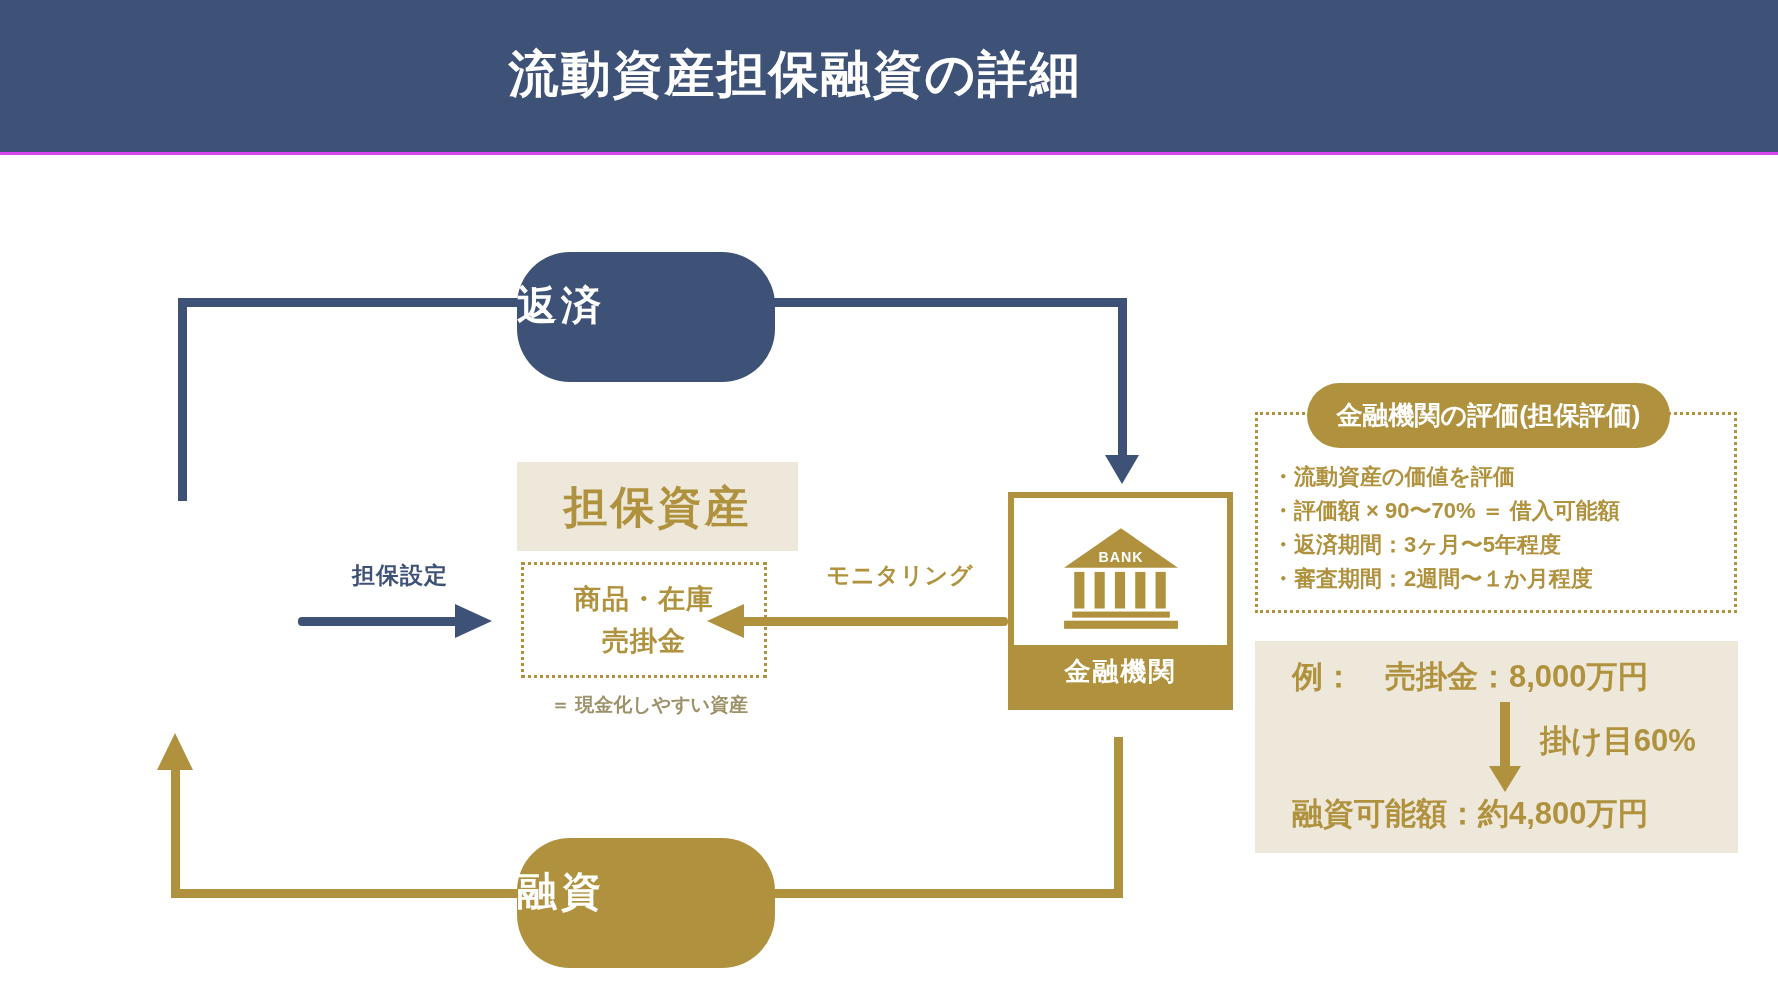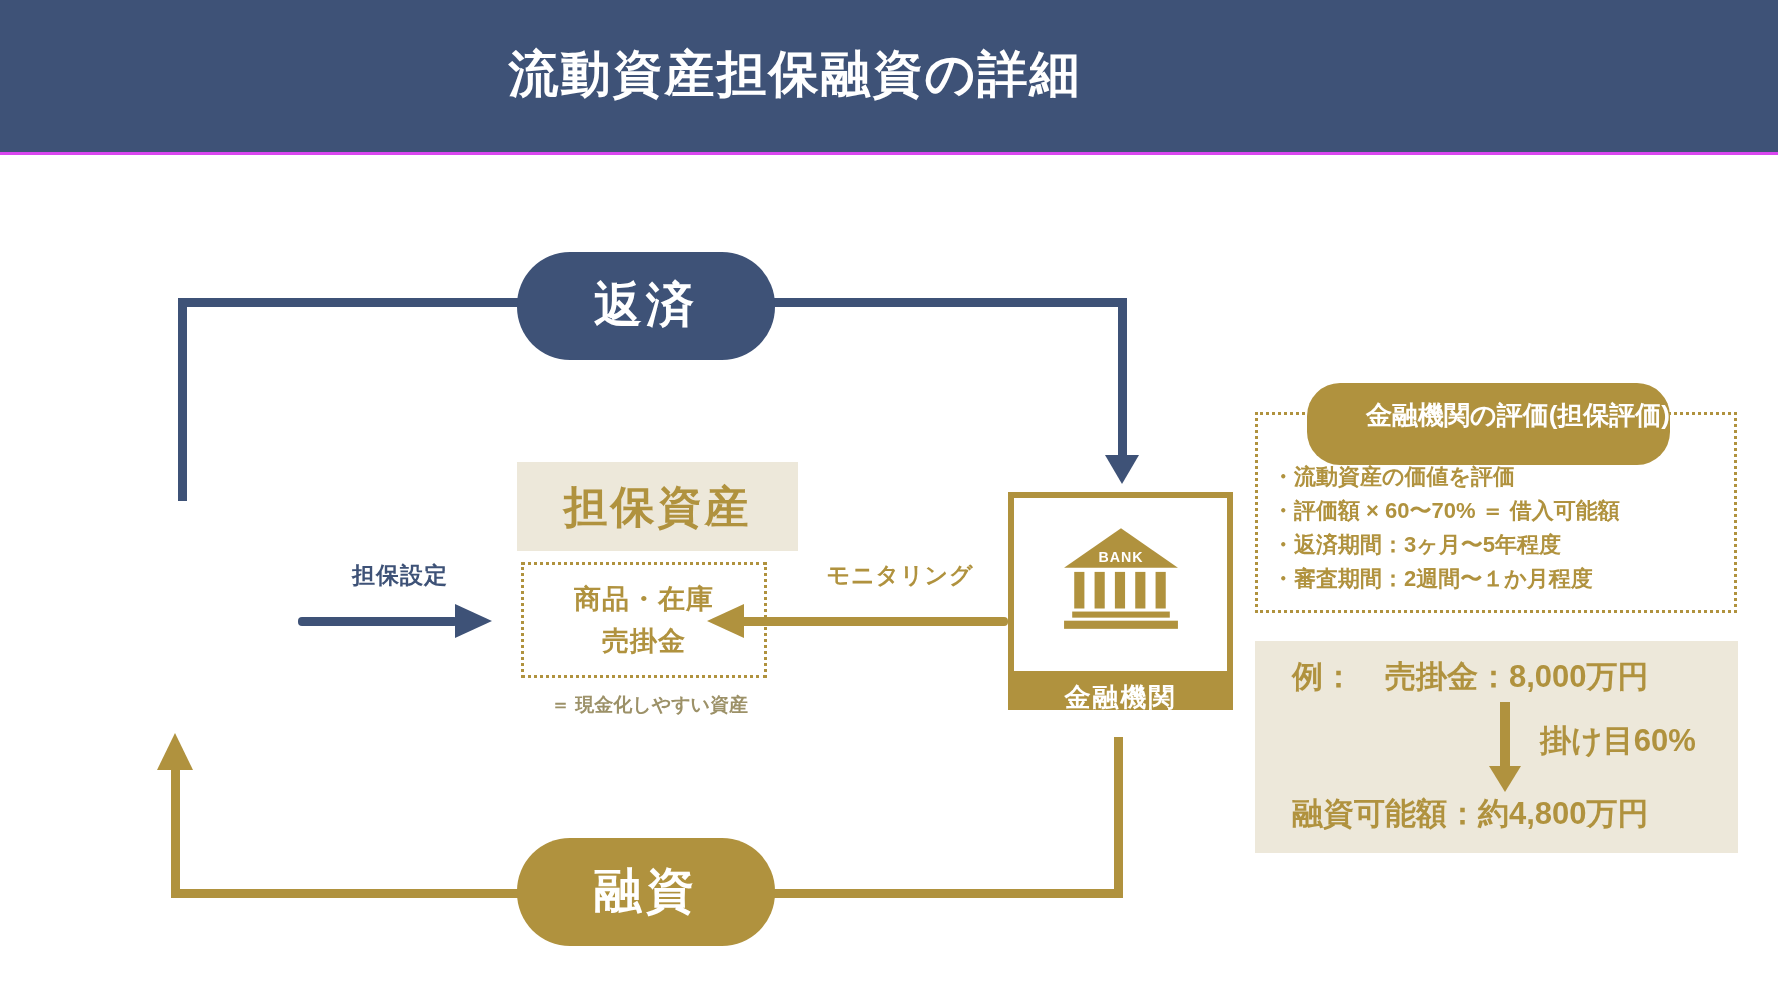--- a/index.html
+++ b/index.html
@@ -10,33 +10,33 @@
   .header{position:absolute;left:0;top:0;width:1778px;height:152px;background:#3E5277;border-bottom:3px solid #d946ef;}
   .header .title{position:absolute;left:0;top:0;width:1590px;height:149px;line-height:149px;text-align:center;
     color:#ffffff;font-size:50px;font-weight:bold;letter-spacing:2px;}
 
   
   .hline,.vline{position:absolute;}
   .blue{background:#3E5277;}
   .gold{background:#B0923E;}
 
   
-  .pill{position:absolute;width:258px;height:108px;border-radius:53px;text-align:center;line-height:106px;
-    color:#ffffff;font-size:48px;font-weight:bold;letter-spacing:4px;}
+  .pill{position:absolute;width:258px;height:130px;border-radius:53px;text-align:left;line-height:106px;
+    color:#ffffff;font-size:40px;font-weight:bold;letter-spacing:4px;}
   .pill.repay{left:517px;top:252px;background:#3E5277;}
   .pill.loan{left:517px;top:838px;background:#B0923E;}
 
   
   .entity{position:absolute;box-sizing:border-box;}
   .borrower{left:62px;top:503px;width:221px;height:219px;border:6px solid #3E5277;background:#ECEDF1;}
   .bankbox{left:1008px;top:492px;width:225px;height:218px;border:6px solid #B0923E;background:#ffffff;}
   .entity .bar{position:absolute;left:-6px;bottom:-6px;right:-6px;height:54px;line-height:54px;text-align:center;
     color:#ffffff;font-size:26px;font-weight:bold;letter-spacing:2px;}
   .borrower .bar{background:#3E5277;}
-  .bankbox .bar{background:#B0923E;height:39px;line-height:53px;margin-top:24px;}
+  .bankbox .bar{background:#B0923E;height:65px;line-height:53px;margin-top:24px;}
   .icon-wrap{position:absolute;left:0;right:0;top:6px;bottom:54px;display:flex;align-items:center;justify-content:center;}
 
   
   .col-title{position:absolute;left:509px;top:462px;width:281px;height:89px;background:#EDE8DA;text-align:center;
     line-height:89px;color:#B0923E;font-size:44px;font-weight:bold;letter-spacing:3px;margin-left:8px;}
   .col-dotted{position:absolute;left:521px;top:562px;width:246px;height:116px;box-sizing:border-box;
     border:3px dotted #B0923E;background:#ffffff;display:flex;flex-direction:column;align-items:center;justify-content:center;gap:6px;}
   .col-dotted div{color:#B0923E;font-size:27px;font-weight:bold;letter-spacing:1px;}
   .col-note{position:absolute;left:509px;top:692px;width:281px;text-align:center;color:#9C9168;font-size:19px;font-weight:bold;}
 
@@ -48,22 +48,22 @@
   
   .tri{position:absolute;width:0;height:0;}
   .tri-down-blue{left:1105px;top:455px;border-left:17px solid transparent;border-right:17px solid transparent;border-top:29px solid #3E5277;}
   .tri-right-blue{left:455px;top:604px;border-top:17px solid transparent;border-bottom:17px solid transparent;border-left:37px solid #3E5277;}
   .tri-left-gold{left:707px;top:604px;border-top:17px solid transparent;border-bottom:17px solid transparent;border-right:37px solid #B0923E;}
   .tri-up-gold{left:157px;top:733px;border-left:18px solid transparent;border-right:18px solid transparent;border-bottom:37px solid #B0923E;}
   .tri-down-gold-ex{left:1489px;top:766px;border-left:16px solid transparent;border-right:16px solid transparent;border-top:26px solid #B0923E;}
 
   
   .eval-dotted{position:absolute;left:1255px;top:412px;width:482px;height:201px;box-sizing:border-box;border:3px dotted #B0923E;}
-  .eval-pill{position:absolute;left:1307px;top:383px;width:363px;height:82px;border-radius:33px;background:#B0923E;
-    color:#ffffff;font-size:26px;font-weight:bold;text-align:right;line-height:65px;z-index:3;}
+  .eval-pill{position:absolute;left:1307px;top:383px;width:363px;height:65px;border-radius:33px;background:#B0923E;
+    color:#ffffff;font-size:26px;font-weight:bold;text-align:center;line-height:65px;z-index:3;}
   .eval-bullets{position:absolute;left:1272px;top:460px;width:456px;z-index:2;}
   .eval-bullets div{color:#B0923E;font-size:22px;font-weight:bold;line-height:34px;white-space:nowrap;}
 
   
   .example{position:absolute;left:1255px;top:641px;width:483px;height:212px;background:#EDE8DA;}
   .ex-line1{position:absolute;left:1292px;top:656px;color:#B0923E;font-size:31px;font-weight:bold;white-space:nowrap;}
   .ex-rate{position:absolute;left:1540px;top:720px;color:#B0923E;font-size:31px;font-weight:bold;white-space:nowrap;}
   .ex-result{position:absolute;left:1292px;top:793px;color:#B0923E;font-size:31px;font-weight:bold;white-space:nowrap;}
   .ex-arrow-shaft{left:1500px;top:702px;width:10px;height:66px;}
 </style>
@@ -118,21 +118,21 @@
         <rect x="4" y="92" width="112" height="8" fill="#B0923E"></rect>
       </svg>
     </div>
     <div class="bar">金融機関</div>
   </div>
 
   <div class="eval-dotted"></div>
   <div class="eval-pill">金融機関の評価(担保評価)</div>
   <div class="eval-bullets">
     <div>・流動資産の価値を評価</div>
-    <div>・評価額 × 60〜70% ＝ 借入可能額</div>
+    <div>・評価額 × 90〜70% ＝ 借入可能額</div>
     <div>・返済期間：3ヶ月〜5年程度</div>
     <div>・審査期間：2週間〜１か月程度</div>
   </div>
 
   <div class="example"></div>
   <div class="ex-line1">例：　売掛金：8,000万円</div>
   <div class="vline gold ex-arrow-shaft"></div>
   <div class="tri tri-down-gold-ex"></div>
   <div class="ex-rate">掛け目60%</div>
   <div class="ex-result">融資可能額：約4,800万円</div>

